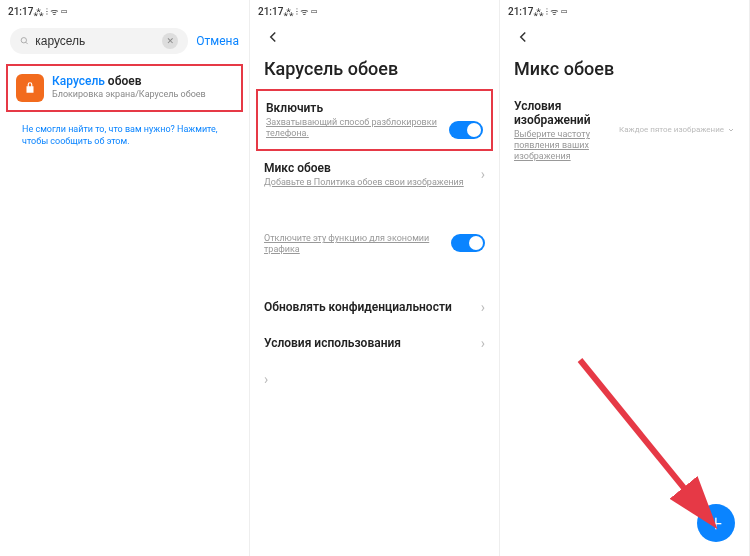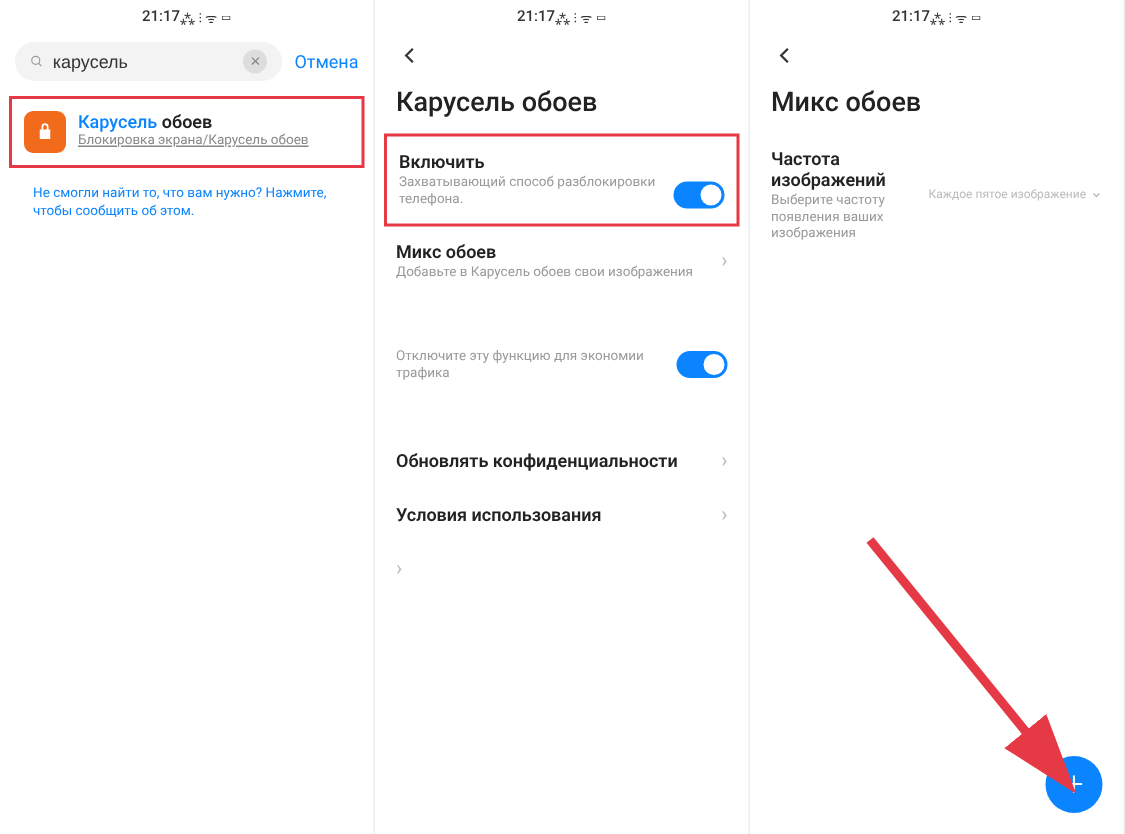--- a/index.html
+++ b/index.html
@@ -1,38 +1,38 @@
 <!DOCTYPE html>
 <html><head>
   <meta charset="utf-8">
   <style>
     * { margin: 0; padding: 0; box-sizing: border-box; }
     body { font-family: -apple-system, BlinkMacSystemFont, "Segoe UI", Roboto, sans-serif; background: #fff; width: 750px; height: 556px; display: flex; position: relative; }
     .pane { width: 250px; height: 556px; border-right: 1px solid #eee; position: relative; background: #fff; }
     .pane:last-child { border-right: none; }
-    .status-bar { height: 22px; display: flex; align-items: center; justify-content: center; padding: 0 8px; font-size: 10px; color: #333; }
+    .status-bar { height: 22px; display: flex; align-items: center; justify-content: flex-start; padding: 0 8px; font-size: 10px; color: #333; }
     .status-left { font-weight: 500; }
     .status-right { display: flex; gap: 3px; align-items: center; font-size: 9px; }
     .search-row { display: flex; align-items: center; padding: 6px 10px; gap: 8px; }
     .search-box { flex: 1; display: flex; align-items: center; background: #f3f3f3; border-radius: 16px; padding: 5px 10px; gap: 6px; }
     .search-input { border: none; background: transparent; outline: none; font-size: 12px; color: #333; width: 100%; }
     .cancel-link { color: #0a84ff; font-size: 12px; }
     .result-card { border: 2px solid #e63946; margin: 4px 6px; padding: 8px; display: flex; gap: 8px; align-items: flex-start; }
     .app-icon { width: 28px; height: 28px; background: #f26b1d; border-radius: 6px; display: flex; align-items: center; justify-content: center; flex-shrink: 0; }
     .result-text .rt1 { font-size: 12px; }
     .rt1-blue { color: #0a84ff; font-weight: 500; }
     .rt1-black { color: #222; font-weight: 600; text-align: right; }
-    .result-text .rt2 { font-size: 9px; color: #888; margin-top: 1px; text-decoration: underline; }
+    .result-text .rt2 { font-size: 9px; color: #888; margin-top: 1px; }
     .hint-text { color: #0a84ff; font-size: 9px; padding: 8px 12px; line-height: 1.3; margin-left: 10px; }
     .back-row { padding: 6px 14px; }
     .page-title { font-size: 18px; font-weight: 500; color: #222; padding: 2px 14px 10px; }
     .setting { padding: 10px 14px; display: flex; align-items: center; justify-content: space-between; gap: 8px; }
     .setting-main { flex: 1; }
     .setting-title { font-size: 12px; font-weight: 600; color: #222; }
-    .setting-sub { font-size: 9px; color: #999; margin-top: 2px; line-height: 1.2; }
+    .setting-sub { font-size: 9px; color: #999; margin-top: 2px; line-height: 1.2; text-decoration: underline; }
     .toggle { width: 34px; height: 18px; background: #0a84ff; border-radius: 10px; position: relative; flex-shrink: 0; }
     .toggle::after { content: ''; position: absolute; width: 14px; height: 14px; background: #fff; border-radius: 50%; top: 2px; right: 2px; }
     .chev { color: #bbb; font-size: 14px; flex-shrink: 0; }
     .spacer { height: 24px; }
     .highlight-box { border: 2px solid #e63946; margin: 0 6px; }
     .highlight-box .setting { padding: 10px 8px; align-items: flex-end; }
     .value-label { font-size: 8px; color: #bbb; text-align: right; line-height: 1.2; }
     .value-label-row { display: flex; align-items: center; gap: 3px; flex-shrink: 0; }
     .fab { position: absolute; bottom: 14px; right: 14px; width: 38px; height: 38px; background: #0a84ff; border-radius: 50%; display: flex; align-items: center; justify-content: center; color: #fff; font-size: 22px; font-weight: 300; }
     .arrow-overlay { position: absolute; pointer-events: none; }
@@ -89,21 +89,21 @@
         <div class="setting-title">Включить</div>
         <div class="setting-sub">Захватывающий способ разблокировки телефона.</div>
       </div>
       <div class="toggle"></div>
     </div>
   </div>
 
   <div class="setting">
     <div class="setting-main">
       <div class="setting-title">Микс обоев</div>
-      <div class="setting-sub">Добавьте в Карусель обоев свои изображения</div>
+      <div class="setting-sub">Добавьте в Политика обоев свои изображения</div>
     </div>
     <span class="chev">›</span>
   </div>
 
   <div class="spacer"></div>
 
   <div class="setting">
     <div class="setting-main">
       <div class="setting-sub">Отключите эту функцию для экономии трафика</div>
     </div>
@@ -136,21 +136,21 @@
   </div>
   <div class="back-row">
     <svg width="18" height="18" viewBox="0 0 24 24" fill="none" stroke="#333" stroke-width="2">
         <polyline points="15 18 9 12 15 6"></polyline>
       </svg>
   </div>
   <div class="page-title">Микс обоев</div>
 
   <div class="setting">
     <div class="setting-main">
-      <div class="setting-title">Частота изображений</div>
+      <div class="setting-title">Условия изображений</div>
       <div class="setting-sub">Выберите частоту появления ваших изображения</div>
     </div>
     <div class="value-label-row">
       <span class="value-label">Каждое пятое изображение</span>
       <svg width="8" height="8" viewBox="0 0 24 24" fill="none" stroke="#bbb" stroke-width="3">
           <polyline points="6 9 12 15 18 9"></polyline>
         </svg>
     </div>
   </div>
 

